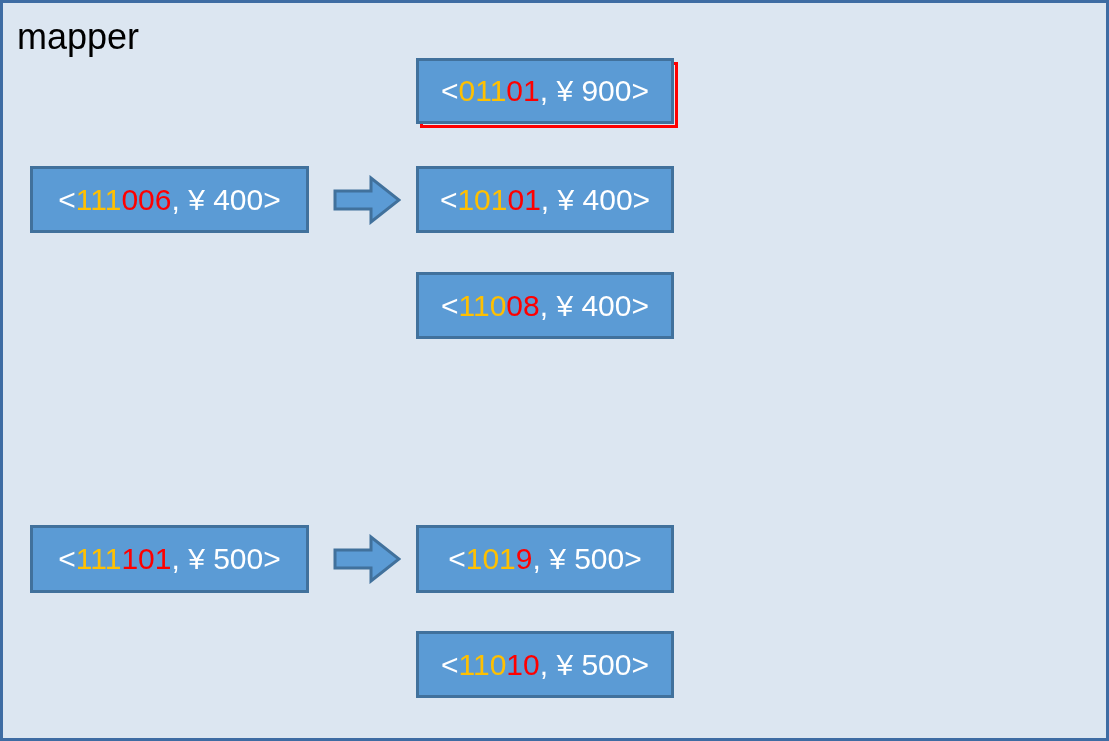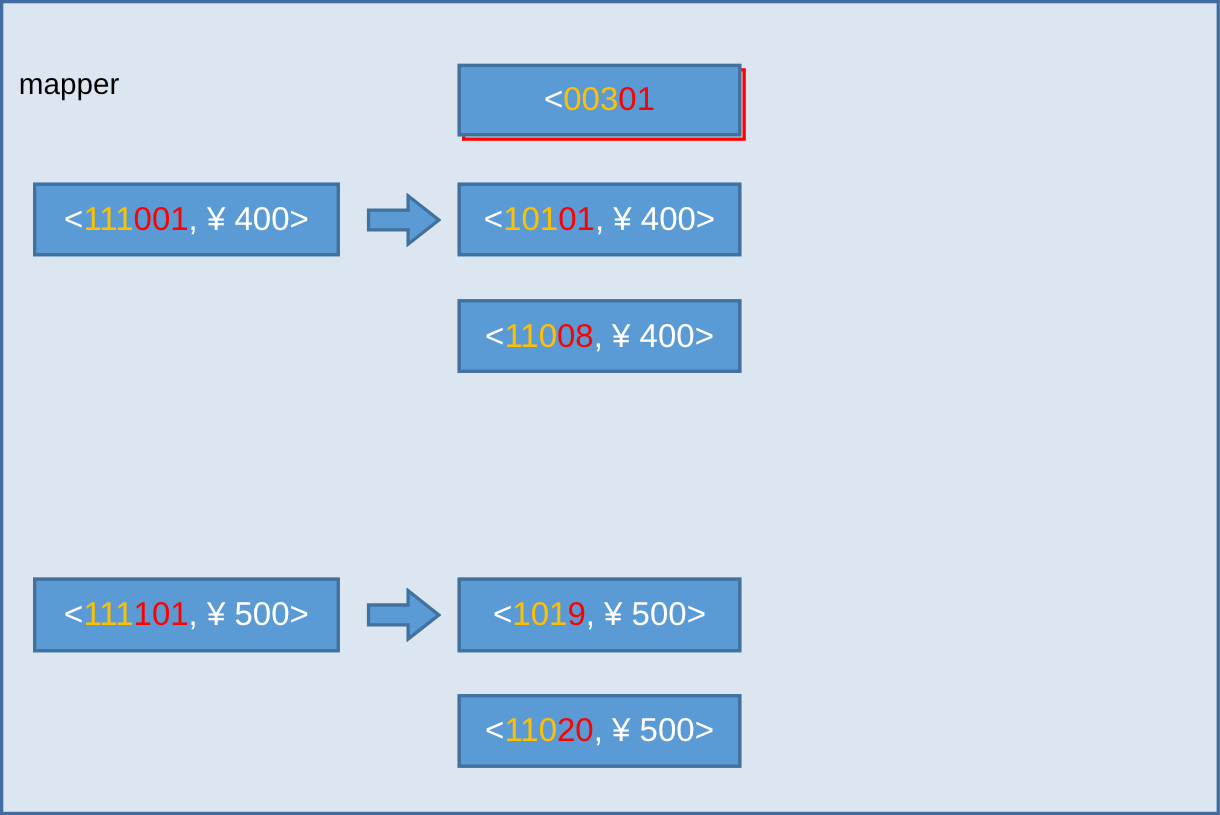--- a/index.html
+++ b/index.html
@@ -12,24 +12,23 @@
     height: 741px;
     background: var(--background, #dce6f1);
     border: 3px solid var(--frame-border, #3e6ca3);
     overflow: hidden;
   }
 
   .title {
     position: absolute;
     left: 14px;
     top: 14px;
-    font-size: 27px;
+    font-size: 36px;
     line-height: 1.1;
     color: var(--title-color, #000000);
-    margin-top: 45px;
   }
 
   .pair-box {
     position: absolute;
     background: var(--box-fill, #5b9bd5);
     border: 3px solid var(--box-border, #41719c);
     display: flex;
     align-items: center;
     justify-content: center;
     font-size: 30px;
@@ -73,37 +72,37 @@
 </style>
 </head>
 <body>
 
 <div class="slide">
 
   <div class="title">mapper</div>
 
   <div class="red-accent-rect"></div>
 
-  <div class="pair-box b-out-900" aria-label="&lt;01101, ¥ 900&gt;"><span class="seg-white">&lt;</span><span class="seg-yellow">003</span><span class="seg-red">01</span></div>
+  <div class="pair-box b-out-900" aria-label="&lt;01101, ¥ 900&gt;"><span class="seg-white">&lt;</span><span class="seg-yellow">011</span><span class="seg-red">01</span><span class="seg-white">, ¥ 900&gt;</span></div>
 
-  <div class="pair-box b-in-400" aria-label="&lt;111001, ¥ 400&gt;"><span class="seg-white">&lt;</span><span class="seg-yellow">111</span><span class="seg-red">001</span><span class="seg-white">, ¥ 400&gt;</span></div>
+  <div class="pair-box b-in-400" aria-label="&lt;111001, ¥ 400&gt;"><span class="seg-white">&lt;</span><span class="seg-yellow">111</span><span class="seg-red">006</span><span class="seg-white">, ¥ 400&gt;</span></div>
 
   <div class="arrow arrow-1">
     <svg viewBox="0 0 68 50" xmlns="http://www.w3.org/2000/svg" aria-hidden="true">
       <path d="M 2 16 L 38 16 L 38 3 L 66 25 L 38 47 L 38 34 L 2 34 Z"></path>
     </svg>
   </div>
 
   <div class="pair-box b-out-10101" aria-label="&lt;10101, ¥ 400&gt;"><span class="seg-white">&lt;</span><span class="seg-yellow">101</span><span class="seg-red">01</span><span class="seg-white">, ¥ 400&gt;</span></div>
   <div class="pair-box b-out-11000" aria-label="&lt;11000, ¥ 400&gt;"><span class="seg-white">&lt;</span><span class="seg-yellow">110</span><span class="seg-red">08</span><span class="seg-white">, ¥ 400&gt;</span></div>
 
   <div class="pair-box b-in-500" aria-label="&lt;111101, ¥ 500&gt;"><span class="seg-white">&lt;</span><span class="seg-yellow">111</span><span class="seg-red">101</span><span class="seg-white">, ¥ 500&gt;</span></div>
 
   <div class="arrow arrow-2">
     <svg viewBox="0 0 68 50" xmlns="http://www.w3.org/2000/svg" aria-hidden="true">
       <path d="M 2 16 L 38 16 L 38 3 L 66 25 L 38 47 L 38 34 L 2 34 Z"></path>
     </svg>
   </div>
 
   <div class="pair-box b-out-10111" aria-label="&lt;10111, ¥ 500&gt;"><span class="seg-white">&lt;</span><span class="seg-yellow">101</span><span class="seg-red">9</span><span class="seg-white">, ¥ 500&gt;</span></div>
-  <div class="pair-box b-out-11010" aria-label="&lt;11010, ¥ 500&gt;"><span class="seg-white">&lt;</span><span class="seg-yellow">110</span><span class="seg-red">20</span><span class="seg-white">, ¥ 500&gt;</span></div>
+  <div class="pair-box b-out-11010" aria-label="&lt;11010, ¥ 500&gt;"><span class="seg-white">&lt;</span><span class="seg-yellow">110</span><span class="seg-red">10</span><span class="seg-white">, ¥ 500&gt;</span></div>
 
 </div>
 
 </body></html>

